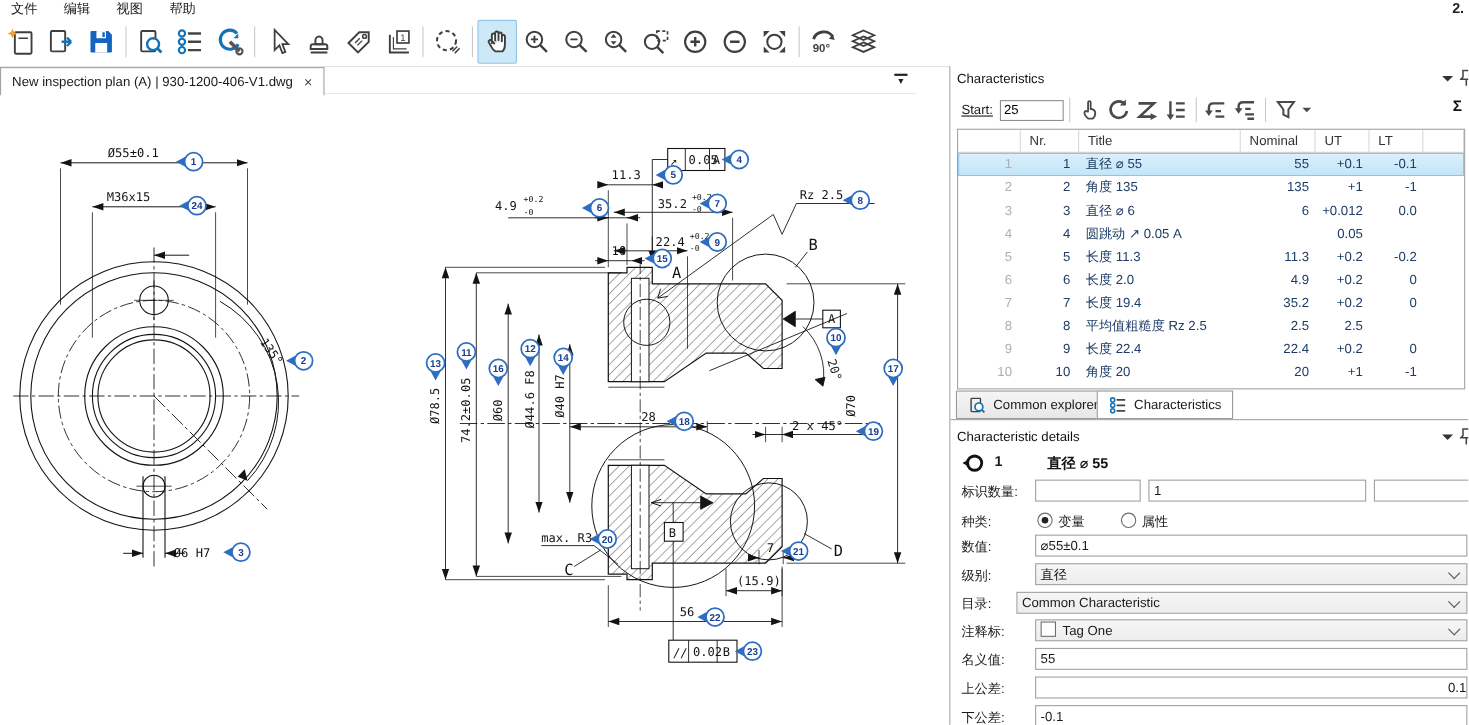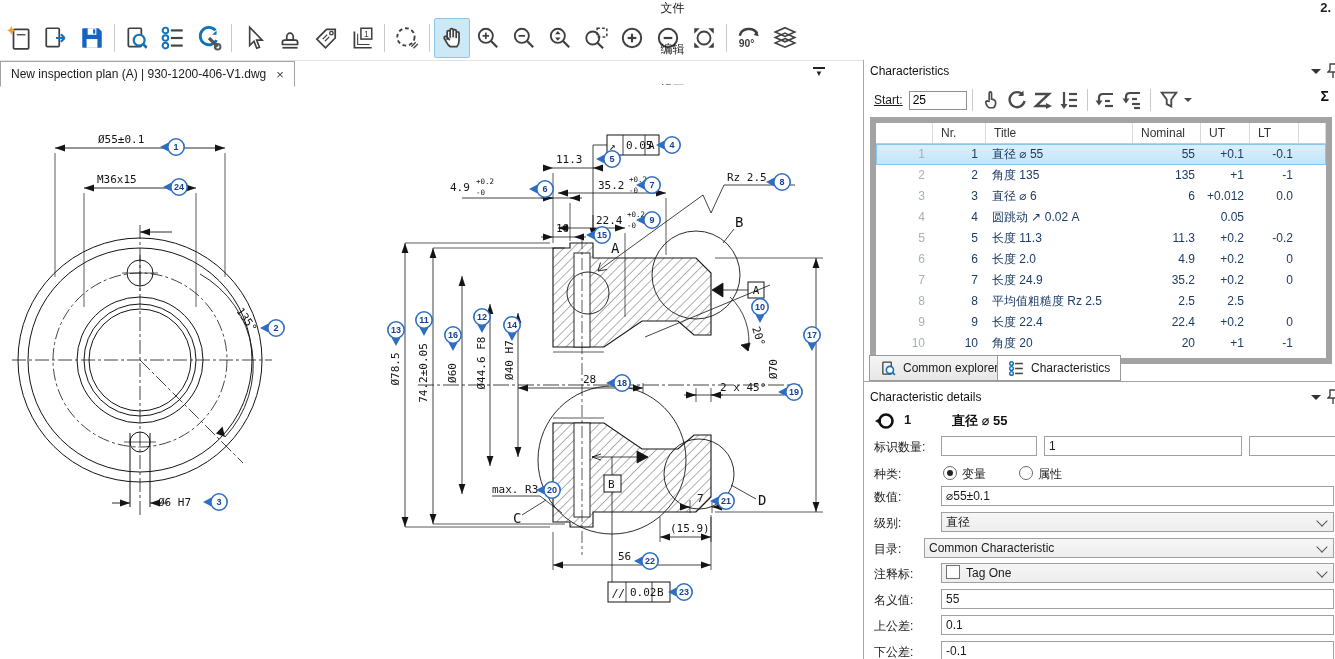--- a/index.html
+++ b/index.html
@@ -1,19 +1,19 @@
 <!DOCTYPE html>
 <html><head>
 <meta charset="utf-8">
 <style>
   html,body{margin:0;padding:0;}
   body{width:1335px;height:659px;overflow:hidden;background:#fff;
        font-family:"Liberation Sans","DejaVu Sans",sans-serif;font-size:12px;color:#1a1a1a;position:relative;}
   
-  .menubar{height:16px;display:flex;align-items:center;gap:24px;padding-left:10px;position:relative;flex-direction:column;}
+  .menubar{height:16px;display:flex;align-items:center;gap:24px;padding-left:10px;position:relative;}
   .menubar .mi{cursor:default;}
   .menu-right{position:absolute;right:4px;top:0;font-weight:bold;font-size:13px;color:#222;}
   
   .toolbar{height:44px;display:flex;align-items:center;padding-left:2px;border-bottom:1px solid #e3e3e3;}
   .tbtn{width:34px;height:38px;display:flex;align-items:center;justify-content:center;border:1px solid transparent;border-radius:2px;}
   .tbtn.active{background:#cde8f7;border:1px solid #92c6e8;}
   .tsep{width:1px;height:28px;background:#c9c9c9;margin:0 4px;}
   svg.ic{display:block;}
   
   .tabbar{height:25px;position:relative;width:833px;}
@@ -34,21 +34,21 @@
   .phead .ttl{position:absolute;left:6px;top:4px;font-size:12px;color:#111;}
   .caret-down{position:absolute;width:0;height:0;border-left:5px solid transparent;border-right:5px solid transparent;border-top:5px solid #333;}
   .pinicon{position:absolute;top:3px;}
   .p-toolbar{position:absolute;top:24px;left:0;width:100%;height:32px;display:flex;align-items:center;}
   .p-toolbar .lab{margin-left:10px;text-decoration:underline;}
   .p-toolbar input{width:50px;height:17px;border:1px solid #8f8f8f;font-size:12px;padding:0 3px;margin-left:6px;}
   .psep{width:1px;height:22px;background:#c9c9c9;margin:0 5px;}
   .pbtn{width:26px;height:26px;display:flex;align-items:center;justify-content:center;color:#4a4a4a;}
   .sum{position:absolute;right:6px;top:28px;font-weight:bold;font-size:14px;color:#111;}
   
-  .ptable{position:absolute;top:57px;left:6px;right:3px;height:235px;border:6px solid #a3a3a3;background:#fff;overflow:hidden;}
+  .ptable{position:absolute;top:57px;left:6px;right:3px;height:235px;border:1px solid #a3a3a3;background:#fff;overflow:hidden;}
   .trow{display:grid;grid-template-columns:57px 53px 147px 68px 49px 49px 1fr;height:21px;line-height:21px;}
   .thead{height:20px;line-height:20px;border-bottom:1px solid #c9c9c9;color:#333;}
   .thead>div{border-right:1px solid #d9d9d9;padding-left:8px;}
   .cell-idx{text-align:right;padding-right:8px;color:#a8b0b8;}
   .cell-nr{text-align:right;padding-right:8px;color:#1d3c66;}
   .cell-title{padding-left:6px;color:#1d3c66;white-space:nowrap;overflow:hidden;}
   .cell-num{text-align:right;padding-right:6px;color:#1d3c66;}
   .trow.selected{background:linear-gradient(#dcf0fb,#c2e5f8);box-shadow:inset 0 0 0 1px #86c7ec;}
   
   .ptabs{position:absolute;top:294px;left:0;width:100%;height:27px;border-bottom:1px solid #a3a3a3;}
@@ -685,21 +685,21 @@
           <div class="cell-nr">3</div>
           <div class="cell-title">直径 ⌀ 6</div>
           <div class="cell-num">6</div>
           <div class="cell-num">+0.012</div>
           <div class="cell-num">0.0</div>
           <div class="cell-num"></div>
         </div>
         <div class="trow">
           <div class="cell-idx">4</div>
           <div class="cell-nr">4</div>
-          <div class="cell-title">圆跳动 ↗ 0.02 A</div>
+          <div class="cell-title">圆跳动 ↗ 0.05 A</div>
           <div class="cell-num"></div>
           <div class="cell-num">0.05</div>
           <div class="cell-num"></div>
           <div class="cell-num"></div>
         </div>
         <div class="trow">
           <div class="cell-idx">5</div>
           <div class="cell-nr">5</div>
           <div class="cell-title">长度 11.3</div>
           <div class="cell-num">11.3</div>
@@ -712,21 +712,21 @@
           <div class="cell-nr">6</div>
           <div class="cell-title">长度 2.0</div>
           <div class="cell-num">4.9</div>
           <div class="cell-num">+0.2</div>
           <div class="cell-num">0</div>
           <div class="cell-num"></div>
         </div>
         <div class="trow">
           <div class="cell-idx">7</div>
           <div class="cell-nr">7</div>
-          <div class="cell-title">长度 24.9</div>
+          <div class="cell-title">长度 19.4</div>
           <div class="cell-num">35.2</div>
           <div class="cell-num">+0.2</div>
           <div class="cell-num">0</div>
           <div class="cell-num"></div>
         </div>
         <div class="trow">
           <div class="cell-idx">8</div>
           <div class="cell-nr">8</div>
           <div class="cell-title">平均值粗糙度 Rz 2.5</div>
           <div class="cell-num">2.5</div>
@@ -825,21 +825,21 @@
   <div class="frow" style="top:503px;">
     <span class="flab">注释标:</span>
     <span class="fin fdrop" style="left:77px;right:1px;"><span class="cbx"></span><span>Tag One</span><span class="chev"></span></span>
   </div>
 
   <div class="frow" style="top:529px;">
     <span class="flab">名义值:</span>
     <span class="fin" style="left:77px;right:1px;">55</span>
   </div>
 
-  <div class="frow" style="top:555px;">
+  <div class="frow" style="top:555px;text-align:right;">
     <span class="flab">上公差:</span>
     <span class="fin" style="left:77px;right:1px;">0.1</span>
   </div>
 
   <div class="frow" style="top:581px;">
     <span class="flab">下公差:</span>
     <span class="fin" style="left:77px;right:1px;">-0.1</span>
   </div>
 </div>
 

